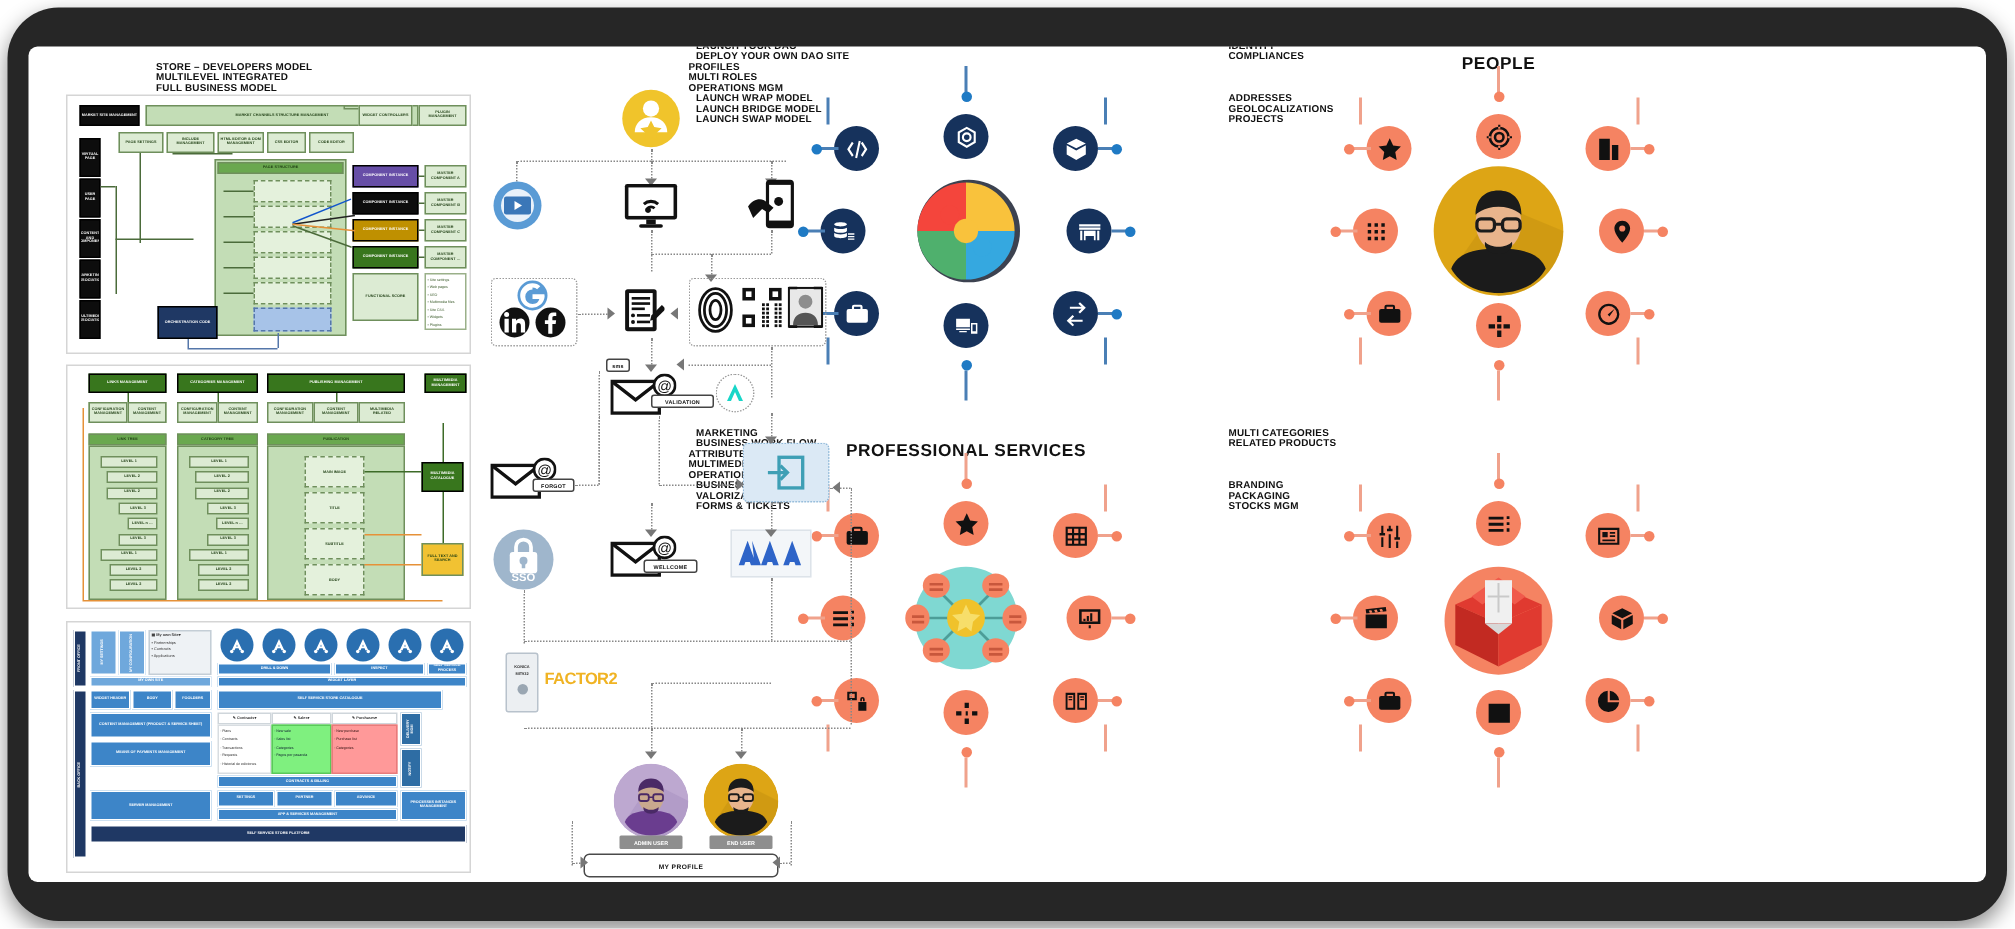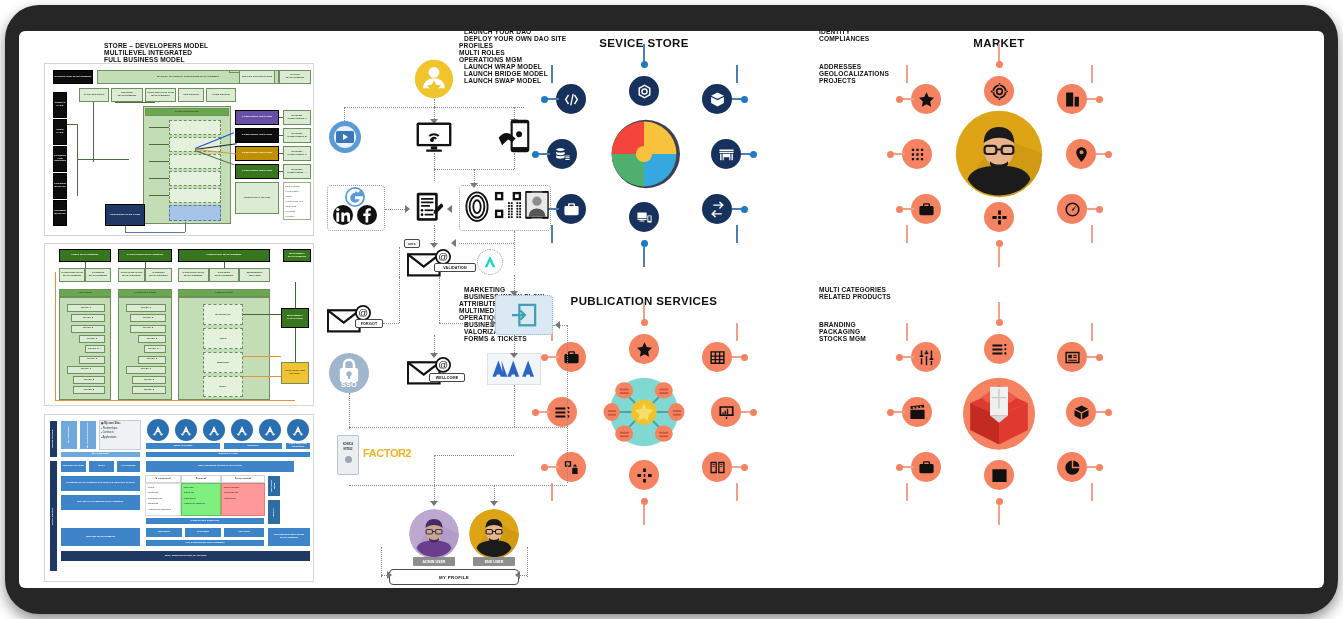--- a/index.html
+++ b/index.html
@@ -95,21 +95,20 @@
   .ar-r{ border-top:4px solid transparent; border-bottom:4px solid transparent; border-left:5px solid #777; }
   .ar-l{ border-top:4px solid transparent; border-bottom:4px solid transparent; border-right:5px solid #777; }
 </style>
 </head>
 <body>
 
 <div id="device-frame">
   <div id="screen">
     <div id="canvas">
         <div class="hub t-blue" style="left: 445px; top: 0px;">
-          <div class="hub-title ttl">SEVICE STORE</div>
           <div class="hub-core"><svg viewBox="0 0 100 100">
               <circle cx="52" cy="50" r="38" fill="#3c4250"></circle>
               <path d="M14 50a36 36 0 0 1 36-36v36Z" fill="#f4453c"></path>
               <path d="M50 14a36 36 0 0 1 36 36H50Z" fill="#f9c23c"></path>
               <path d="M14 50h36v36A36 36 0 0 1 14 50Z" fill="#4fb06d"></path>
               <path d="M50 50h36a36 36 0 0 1-36 36Z" fill="#35a8e0"></path>
               <circle cx="50" cy="50" r="9" fill="#f9c23c"></circle>
               <circle cx="38" cy="38" r="7" fill="#f4453c"></circle>
               <circle cx="62" cy="62" r="7" fill="#35a8e0"></circle>
             </svg></div>
@@ -176,21 +175,21 @@
             <svg viewBox="0 0 24 24" fill="#ffffff">
               <path d="M6 5h11l-3-3 1.5-1.4L21 5.8l-5.5 5.4L14 9.8l3-3H6Zm12 14H7l3 3-1.5 1.4L3 18.2l5.5-5.4L10 14.2l-3 3h11Z"></path>
             </svg>
           </div>
           <div class="lead-h" style="left: 268px; top: 177.2px; width: 12px;"></div>
           <div class="dot" style="left: 276.5px; top: 174.5px;"></div>
           <div class="lbl lbl-r" style="left: 286px; top: 178px;">LAUNCH SWAP MODEL</div>
           <div class="lead-v" style="left: 272px; top: 194px; height: 18px;"></div>
         </div>
         <div class="hub t-orange" style="left: 800px; top: 0px;">
-          <div class="hub-title ttl">MARKET</div>
+          <div class="hub-title ttl">PEOPLE</div>
           <div class="hub-core"><svg viewBox="0 0 100 100">
               <circle cx="50" cy="50" r="48" fill="#dda515"></circle>
               <path d="M98 50a48 48 0 0 1-48 48L22 70l28-40Z" fill="#c18f0f" opacity=".45"></path>
               <path d="M50 96c-16 0-29-7-35-18 4-11 16-15 35-15s31 4 35 15c-6 11-19 18-35 18Z" fill="#1b1b1b"></path>
               <ellipse cx="50" cy="44" rx="17" ry="21" fill="#e8b48c"></ellipse>
               <path d="M33 38c0-12 7-18 17-18s17 6 17 18c0 0-6-6-17-6s-17 6-17 6Z" fill="#1b1b1b"></path>
               <rect x="34" y="41" width="13" height="9" rx="3" fill="none" stroke="#1b1b1b" stroke-width="2.4"></rect>
               <rect x="53" y="41" width="13" height="9" rx="3" fill="none" stroke="#1b1b1b" stroke-width="2.4"></rect>
               <path d="M47 45h6" stroke="#1b1b1b" stroke-width="2.2"></path>
               <path d="M40 58c4 5 16 5 20 0 1 5-3 9-10 9s-11-4-10-9Z" fill="#1b1b1b"></path>
@@ -258,21 +257,21 @@
             <svg viewBox="0 0 24 24" fill="#111111">
               <path d="M12 2a10 10 0 1 0 0 20 10 10 0 0 0 0-20Zm0 2.2a7.8 7.8 0 1 1 0 15.6 7.8 7.8 0 0 1 0-15.6Zm5.6 2.6L11 12.3l1.6 1.7Z"></path>
             </svg>
           </div>
           <div class="lead-h" style="left: 268px; top: 177.2px; width: 12px;"></div>
           <div class="dot" style="left: 276.5px; top: 174.5px;"></div>
           <div class="lbl lbl-r" style="left: 286px; top: 178px;">PROJECTS</div>
           <div class="lead-v" style="left: 272px; top: 194px; height: 18px;"></div>
         </div>
         <div class="hub t-orange" style="left: 445px; top: 258px;">
-          <div class="hub-title ttl">PUBLICATION SERVICES</div>
+          <div class="hub-title ttl">PROFESSIONAL SERVICES</div>
           <div class="hub-core"><svg viewBox="0 0 100 100">
               <circle cx="50" cy="50" r="38" fill="#7fd8d2"></circle>
               <g stroke="#4c9d98" stroke-width="2">
                 <line x1="50" y1="50" x2="28" y2="28"></line>
                 <line x1="50" y1="50" x2="72" y2="28"></line>
                 <line x1="50" y1="50" x2="16" y2="50"></line>
                 <line x1="50" y1="50" x2="84" y2="50"></line>
                 <line x1="50" y1="50" x2="28" y2="72"></line>
                 <line x1="50" y1="50" x2="72" y2="72"></line>
               </g>

